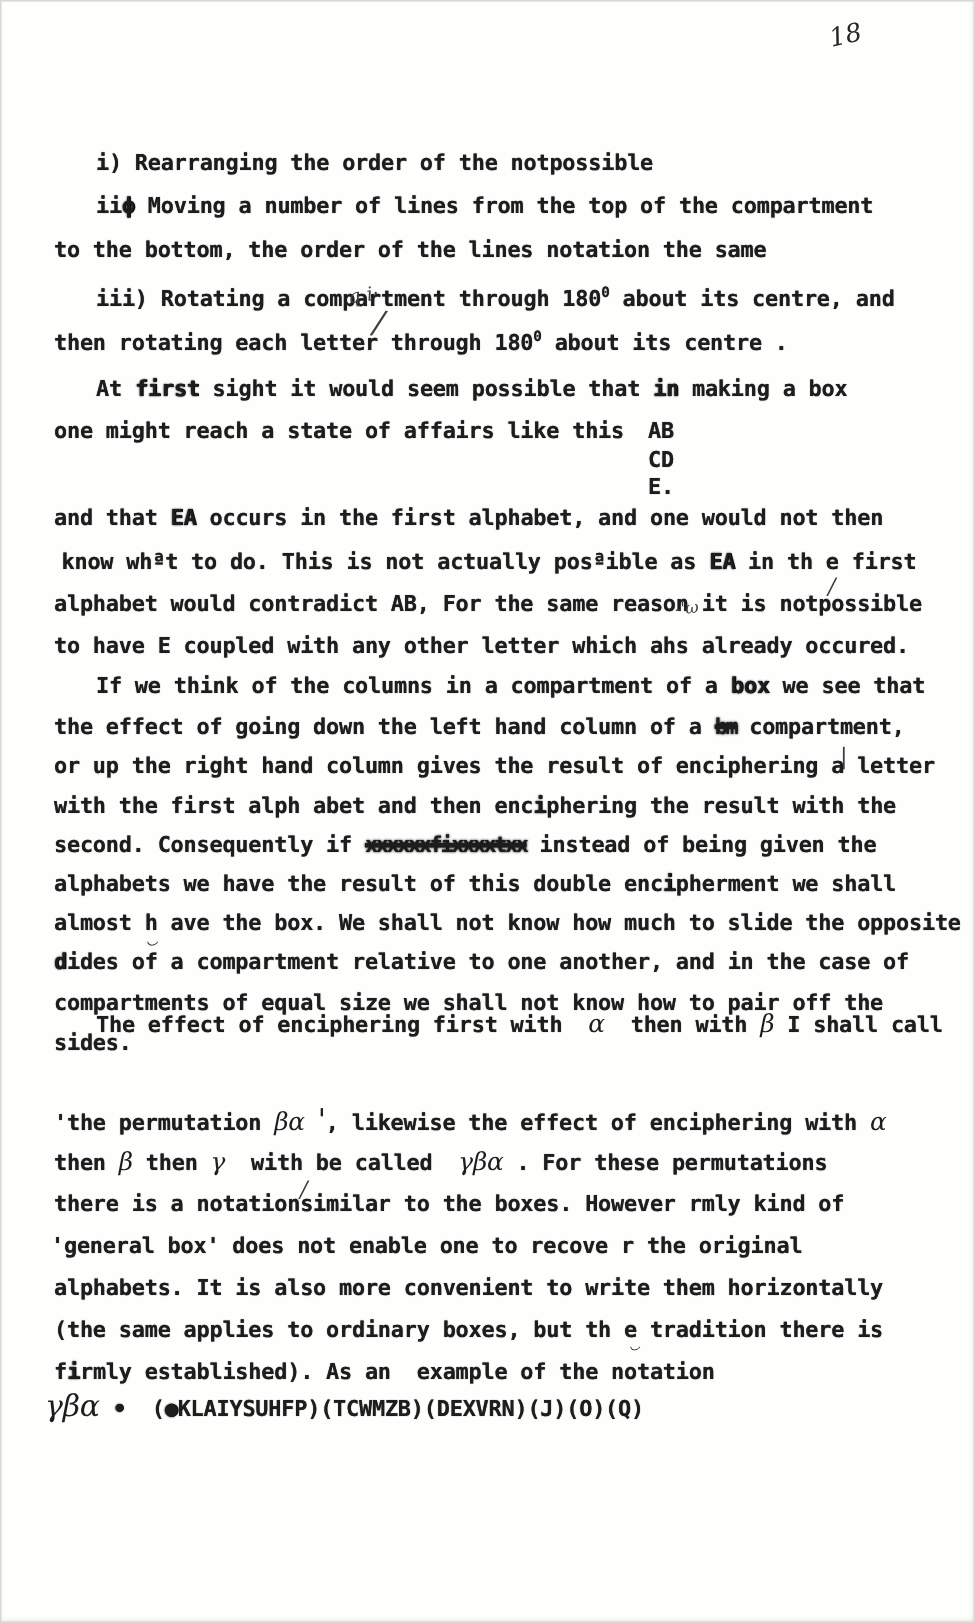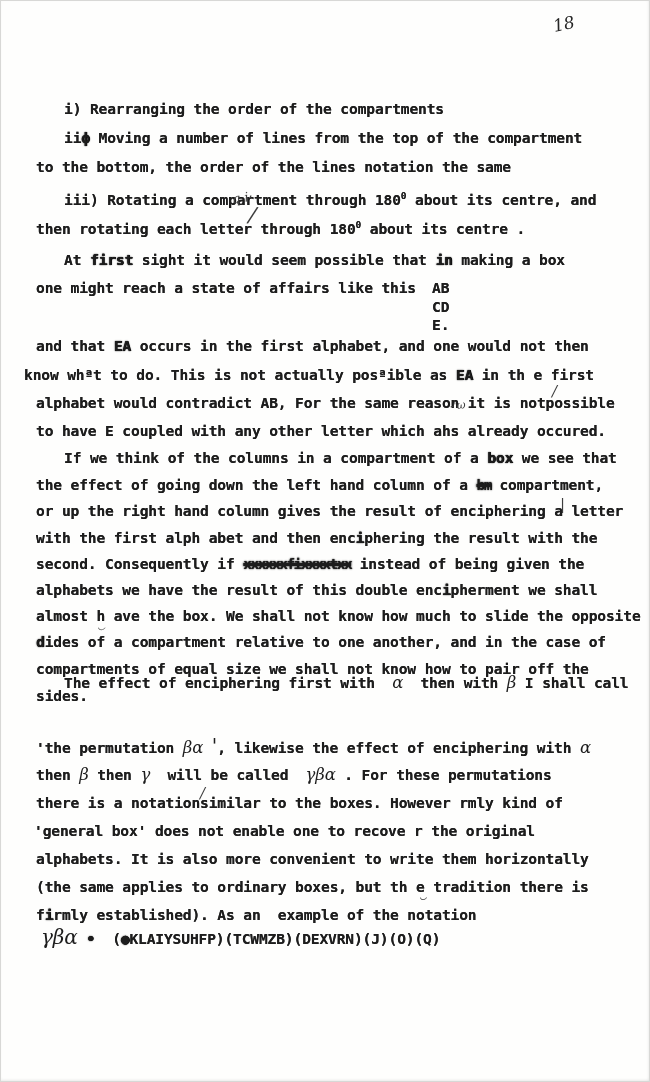--- a/index.html
+++ b/index.html
@@ -31,53 +31,53 @@
     font-family:"DejaVu Serif",serif;font-style:italic;font-size:17px;color:#262626;
     transform:rotate(-12deg);
   }
 </style>
 </head>
 <body>
 
 <div id="page">
   <div id="page-number">18</div>
   <div>
-      <div class="line" style="left: 64px; top: 99px;"><span>i) Rearranging the order of the compartments</span></div>
+      <div class="line" style="left: 64px; top: 99px;"><span>i) Rearranging the order of the notpossible</span></div>
       <div class="line" style="left: 64px; top: 128px;"><span>ii</span><span class="blot">ϕ</span><span> Moving a number of lines from the top of the compartment</span></div>
       <div class="line" style="left: 36px; top: 157px;"><span>to the bottom, the order of the lines notation the same</span></div>
       <div class="line" style="left: 64px; top: 186px; text-align: center;"><span>iii) Rotating a compartment through 180</span><span class="sup">0</span><span> about its centre, and</span></div>
       <div class="line" style="left: 36px; top: 215px;"><span>then rotating each letter through 180</span><span class="sup">0</span><span> about its centre .</span></div>
       <div class="line" style="left: 64px; top: 250px;"><span>At </span><span class="blot">first</span><span> sight it would seem possible that </span><span class="blot">in</span><span> making a box</span></div>
       <div class="line" style="left: 36px; top: 278px;"><span>one might reach a state of affairs like this</span></div>
       <div class="line" style="left: 432px; top: 278px;"><span>AB</span></div>
       <div class="line" style="left: 432px; top: 297px;"><span>CD</span></div>
       <div class="line" style="left: 432px; top: 315px;"><span>E.</span></div>
       <div class="line" style="left: 36px; top: 336px;"><span>and that </span><span class="blot">EA</span><span> occurs in the first alphabet, and one would not then</span></div>
-      <div class="line" style="left: 24px; top: 365px;"><span>know whªt to do. This is not actually posªible as </span><span class="blot">EA</span><span> in th e first</span></div>
+      <div class="line" style="left: 41px; top: 365px;"><span>know whªt to do. This is not actually posªible as </span><span class="blot">EA</span><span> in th e first</span></div>
       <div class="line" style="left: 36px; top: 393px;"><span>alphabet would contradict AB, For the same reason it is notpossible</span></div>
       <div class="line" style="left: 36px; top: 421px;"><span>to have E coupled with any other letter which ahs already occured.</span></div>
       <div class="line" style="left: 64px; top: 448px;"><span>If we think of the columns in a compartment of a </span><span class="blot">box</span><span> we see that</span></div>
       <div class="line" style="left: 36px; top: 475px;"><span>the effect of going down the left hand column of a </span><span class="strike">bm</span><span> compartment,</span></div>
       <div class="line" style="left: 36px; top: 501px;"><span>or up the right hand column gives the result of enciphering a letter</span></div>
       <div class="line" style="left: 36px; top: 528px;"><span>with the first alph abet and then enc</span><span class="blot">i</span><span>phering the result with the</span></div>
       <div class="line" style="left: 36px; top: 554px;"><span>second. Consequently if </span><span class="strike">xxxxxxfixxxxtxx</span><span> instead of being given the</span></div>
       <div class="line" style="left: 36px; top: 580px;"><span>alphabets we have the result of this double enc</span><span class="blot">i</span><span>pherment we shall</span></div>
       <div class="line" style="left: 36px; top: 606px;"><span>almost h ave the box. We shall not know how much to slide the opposite</span></div>
       <div class="line" style="left: 36px; top: 632px;"><span class="blot">d</span><span>ides of a compartment relative to one another, and in the case of</span></div>
       <div class="line" style="left: 36px; top: 659px;"><span>compartments of equal size we shall not know how to pair off the</span></div>
       <div class="line" style="left: 36px; top: 686px;"><span>sides.</span></div>
       <div class="line" style="left: 64px; top: 673px;"><span>The effect of enciphering first with  </span><span class="greek">α</span><span>  then with </span><span class="greek">β</span><span> I shall call</span></div>
       <div class="line" style="left: 36px; top: 737px;"><span>'the permutation </span><span class="greek">βα</span><span> </span><span class="greek big">'</span><span>, likewise the effect of enciphering with </span><span class="greek">α</span></div>
-      <div class="line" style="left: 36px; top: 765px;"><span>then </span><span class="greek">β</span><span> then </span><span class="greek">γ</span><span>  will be called  </span><span class="greek">γβα</span><span> . For these permutations</span></div>
+      <div class="line" style="left: 36px; top: 765px;"><span>then </span><span class="greek">β</span><span> then </span><span class="greek">γ</span><span>  with be called  </span><span class="greek">γβα</span><span> . For these permutations</span></div>
       <div class="line" style="left: 36px; top: 793px;"><span>there is a notationsimilar to the boxes. However rmly kind of</span></div>
       <div class="line" style="left: 34px; top: 821px;"><span>'general box' does not enable one to recove r the original</span></div>
       <div class="line" style="left: 36px; top: 849px;"><span>alphabets. It is also more convenient to write them horizontally</span></div>
       <div class="line" style="left: 36px; top: 877px;"><span>(the same applies to ordinary boxes, but th e tradition there is</span></div>
       <div class="line" style="left: 36px; top: 905px;"><span>f</span><span class="blot">i</span><span>rmly established). As an  example of the notation</span></div>
-      <div class="line" style="left: 30px; top: 928px; margin-left: 11px;"><span class="greek big">γβα</span><span> </span><span class="blot">•</span><span>  (</span><span class="blot">●</span><span>KLAIYSUHFP)(TCWMZB)(DEXVRN)(J)(O)(Q)</span></div>
+      <div class="line" style="left: 30px; top: 928px;"><span class="greek big">γβα</span><span> </span><span class="blot">•</span><span>  (</span><span class="blot">●</span><span>KLAIYSUHFP)(TCWMZB)(DEXVRN)(J)(O)(Q)</span></div>
     </div>
   <div>
       <span class="annot" style="left: 232px; top: 190px; font-size: 13px; transform: rotate(-8deg);">q i·</span>
       <span class="annot" style="left: 249px; top: 203px; font-size: 21px; transform: rotate(6deg);">/</span>
       <span class="annot" style="left: 450px; top: 399px; font-size: 11px; transform: rotate(-6deg);">-'ω</span>
       <span class="annot" style="left: 552px; top: 382px; font-size: 15px; transform: rotate(0deg);">/</span>
       <span class="annot" style="left: 560px; top: 495px; font-size: 15px; transform: rotate(0deg);">|</span>
       <span class="annot" style="left: 98px; top: 613px; font-size: 13px; transform: rotate(0deg);">‿</span>
       <span class="annot" style="left: 200px; top: 784px; font-size: 15px; transform: rotate(0deg);">/</span>
       <span class="annot" style="left: 420px; top: 884px; font-size: 12px; transform: rotate(0deg);">‿</span>

